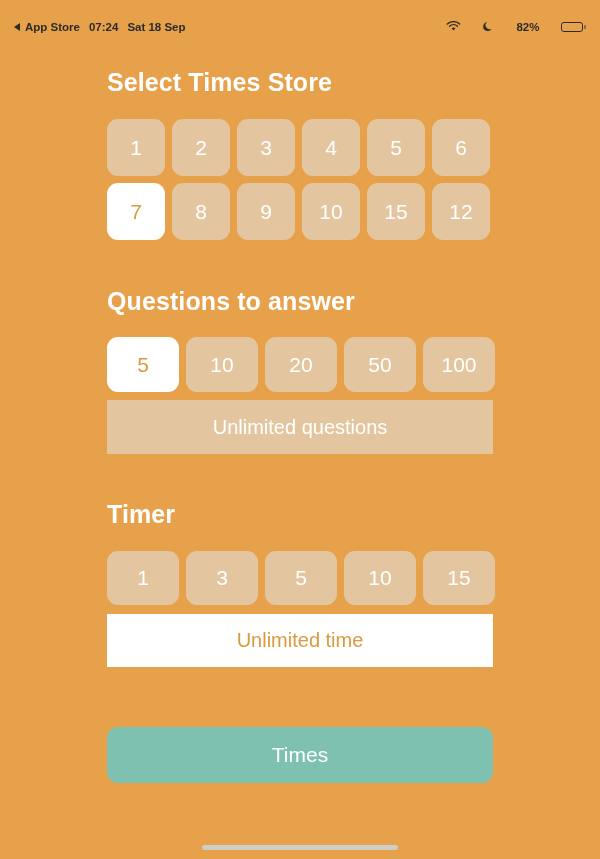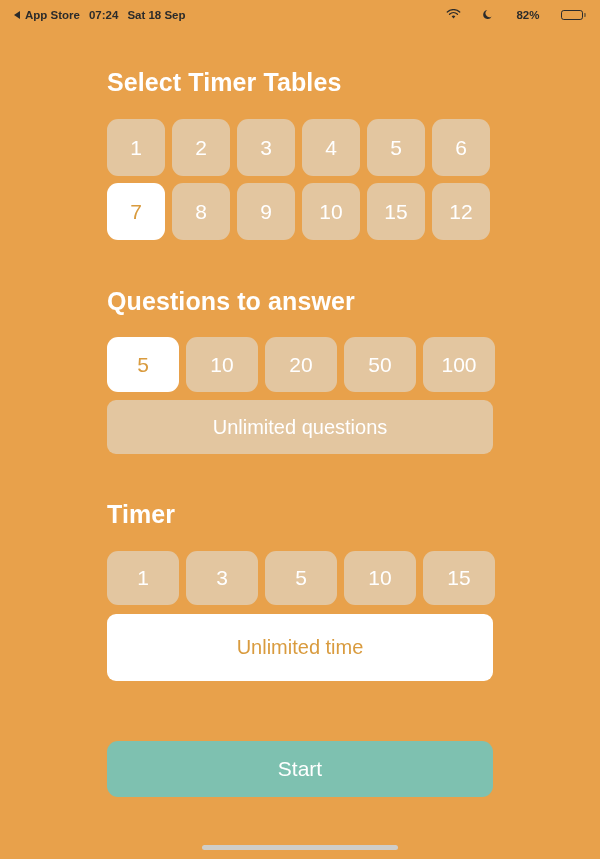--- a/index.html
+++ b/index.html
@@ -12,21 +12,21 @@
     background: #e8a14b;
     font-family: "Liberation Sans", sans-serif;
     overflow: hidden;
     position: relative;
     -webkit-font-smoothing: antialiased;
   }
 
   
   .status-bar {
     position: absolute;
-    top: 4px; left: 0;
+    top: 16px; left: 0;
     width: 600px;
     height: 22px;
     display: flex;
     align-items: center;
     justify-content: space-between;
     padding: 0 14px;
     box-sizing: border-box;
     font-size: 11.5px;
     color: #2b2b2b;
     font-weight: bold;
@@ -115,21 +115,21 @@
   .num-tile { width: 58px; height: 57px; }
 
   
   .qty-tile { width: 72px; height: 55px; }
 
   
   .time-tile { width: 72px; height: 54px; }
 
   .wide-bar {
     width: 386px;
-    border-radius: 9px;
+    border-radius: 0;
     display: flex;
     align-items: center;
     justify-content: center;
     font-size: 20px;
     color: #ffffff;
     background: #e3c6a0;
     box-sizing: border-box;
     user-select: none;
   }
   .wide-bar.selected {
@@ -191,21 +191,21 @@
       <span class="battery-body">
         <span class="battery-fill" id="battery-fill" style="width: 82%;"></span>
       </span>
       <span class="battery-cap"></span>
     </span>
   </div>
 </div>
 
 <div class="content">
 
-  <h2 class="section-title" style="margin-top:46px;">Select Timer Tables</h2>
+  <h2 class="section-title" style="margin-top:46px;">Select Times Store</h2>
 
   <div class="tile-row" style="margin-top:22px;" id="tt-row-0">
       <div class="tile num-tile">1</div>
       <div class="tile num-tile">2</div>
       <div class="tile num-tile">3</div>
       <div class="tile num-tile">4</div>
       <div class="tile num-tile">5</div>
       <div class="tile num-tile">6</div>
     </div>
   <div class="tile-row" style="margin-top:7px;" id="tt-row-1">
@@ -235,19 +235,19 @@
 
   <div class="tile-row" style="margin-top:22px;" id="t-row">
       <div class="tile time-tile">1</div>
       <div class="tile time-tile">3</div>
       <div class="tile time-tile">5</div>
       <div class="tile time-tile">10</div>
       <div class="tile time-tile">15</div>
     </div>
 
   <div class="tile-row" style="margin-top:9px;">
-    <div class="wide-bar selected" style="height:67px;" id="t-unlimited">Unlimited time</div>
-  </div>
-
-  <div class="start-button" style="margin-top:60px;">Start</div>
+    <div class="wide-bar selected" style="height:53px;" id="t-unlimited">Unlimited time</div>
+  </div>
+
+  <div class="start-button" style="margin-top:60px;">Times</div>
 </div>
 
 <div class="home-indicator"></div>
 
 </body></html>

